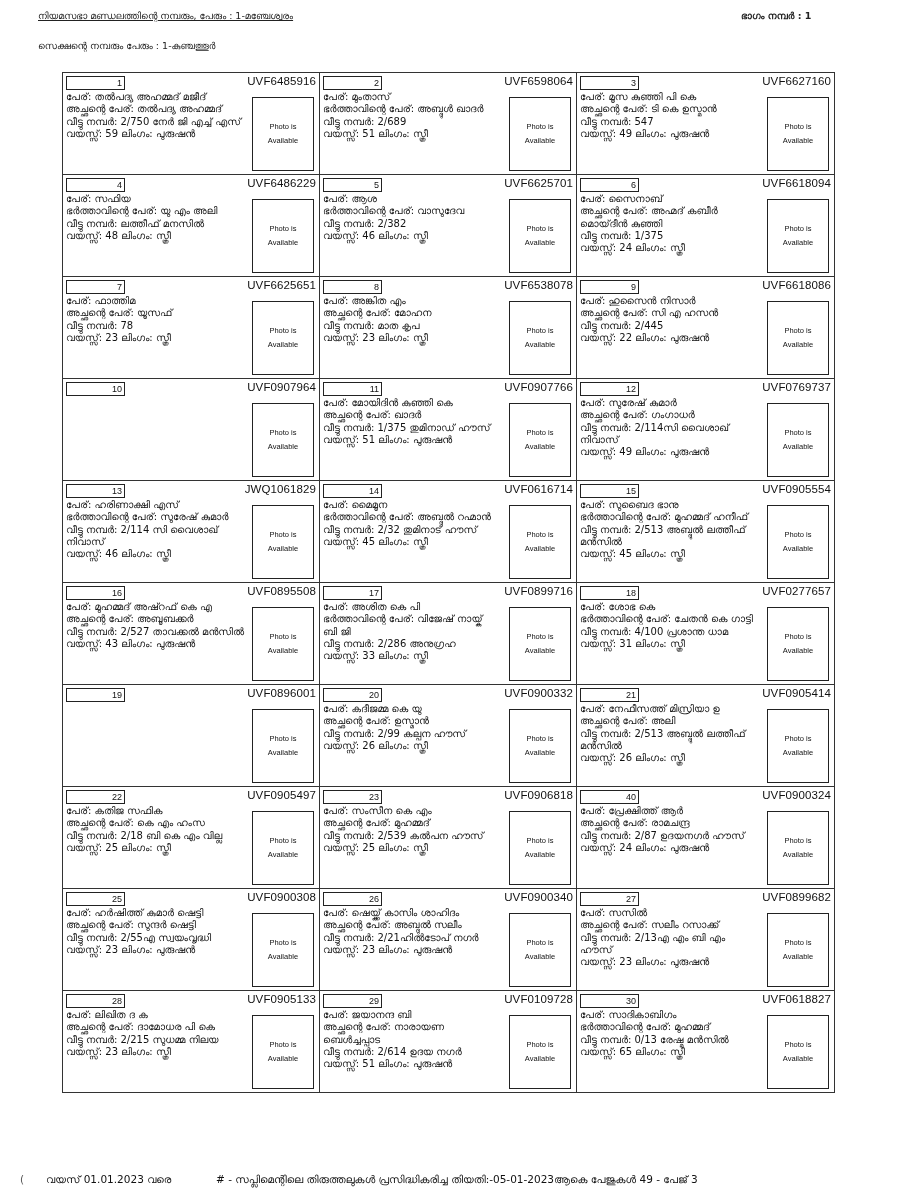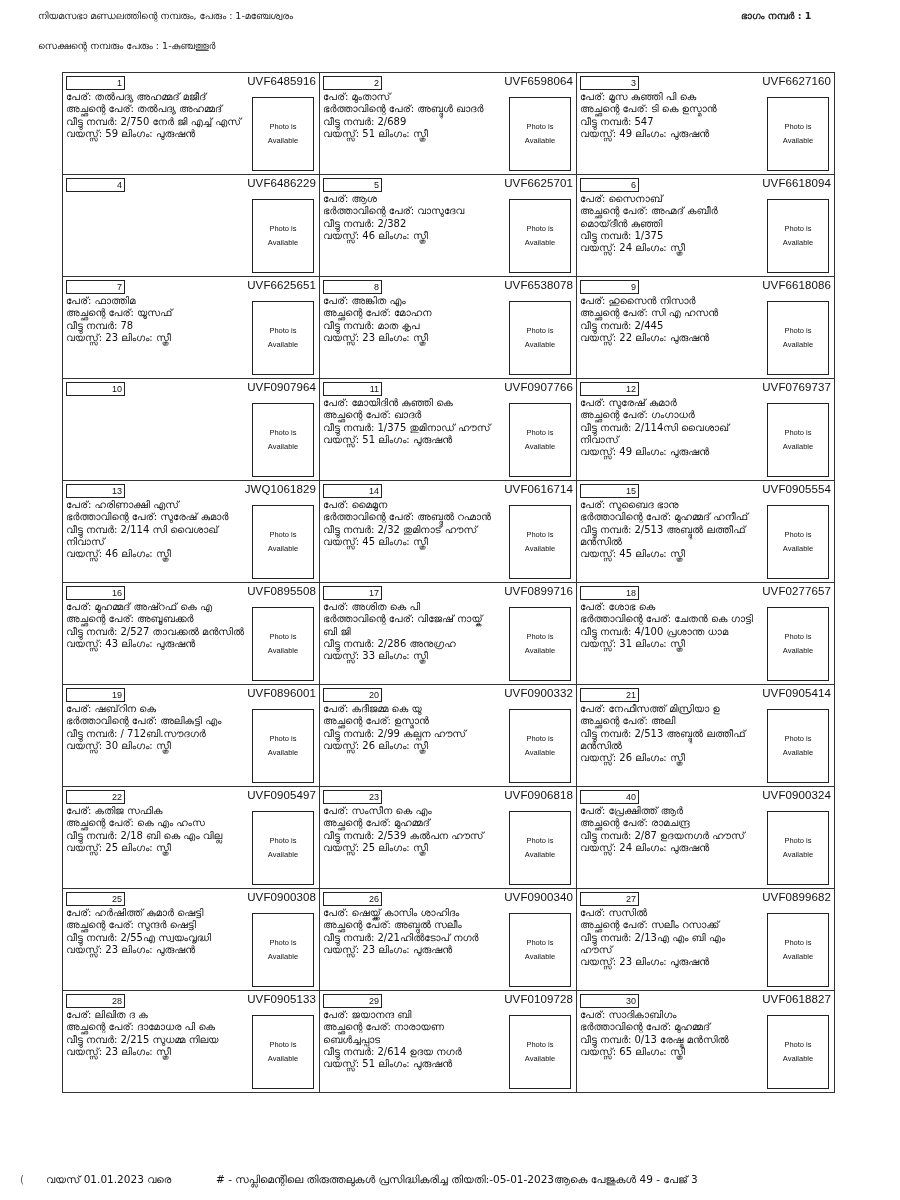--- a/index.html
+++ b/index.html
@@ -14,21 +14,21 @@
       font-family: "DejaVu Sans", "Liberation Sans", sans-serif;
       color: #111;
       overflow: hidden;
     }
     .hdr-line {
       position: absolute;
       font-size: 9.5px;
       color: #222;
       white-space: nowrap;
     }
-    #hdr-constituency { left: 38px; top: 10px; }
+    #hdr-constituency { left: 38px; top: 10px; text-decoration: underline; }
     #hdr-part { left: 712px; top: 10px; font-weight: bold; margin-left: 29px; }
     #hdr-section { left: 38px; top: 40px; }
 
     .grid {
       position: absolute;
       left: 62px;
       top: 72px;
       width: 772px;
       display: grid;
       grid-template-columns: 257px 257px 258px;
@@ -154,20 +154,26 @@
       </div>
     <div class="photo-box">
       <span>Photo is</span>
       <span>Available</span>
     </div>
   </div>
 
   <div class="card">
     <div class="serial-box">4</div>
     <div class="epic">UVF6486229</div>
+    <div class="details">
+        <div>പേര്: സഫിയ</div>
+        <div>ഭർത്താവിന്റെ പേര്: യു എം അലി</div>
+        <div>വീട്ടു നമ്പർ: ലത്തീഫ് മനസിൽ</div>
+        <div>വയസ്സ്: 48 ലിംഗം: സ്ത്രീ</div>
+      </div>
     <div class="photo-box">
       <span>Photo is</span>
       <span>Available</span>
     </div>
   </div>
 
   <div class="card">
     <div class="serial-box">5</div>
     <div class="epic">UVF6625701</div>
     <div class="details">
@@ -370,26 +376,20 @@
       </div>
     <div class="photo-box">
       <span>Photo is</span>
       <span>Available</span>
     </div>
   </div>
 
   <div class="card">
     <div class="serial-box">19</div>
     <div class="epic">UVF0896001</div>
-    <div class="details">
-        <div>പേര്: ഷബ്‌റിന കെ</div>
-        <div>ഭർത്താവിന്റെ പേര്: അലികുട്ടി എം</div>
-        <div>വീട്ടു നമ്പർ: / 712ബി.സൗദഗർ</div>
-        <div>വയസ്സ്: 30 ലിംഗം: സ്ത്രീ</div>
-      </div>
     <div class="photo-box">
       <span>Photo is</span>
       <span>Available</span>
     </div>
   </div>
 
   <div class="card">
     <div class="serial-box">20</div>
     <div class="epic">UVF0900332</div>
     <div class="details">

